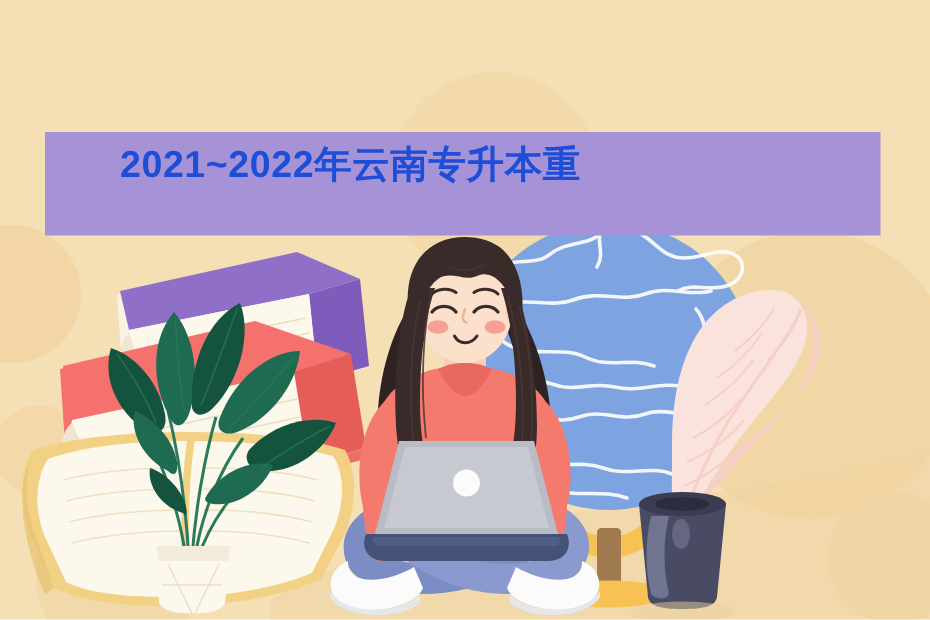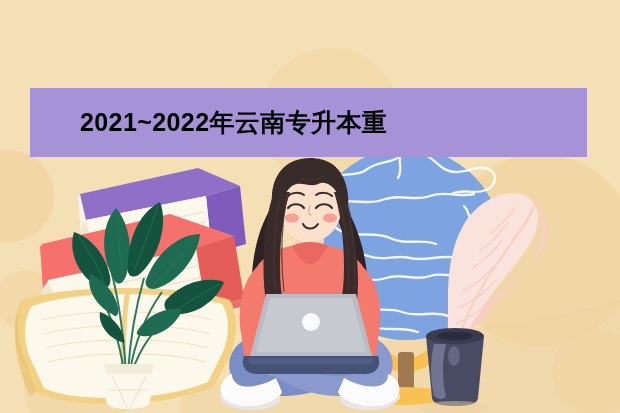--- a/index.html
+++ b/index.html
@@ -31,26 +31,26 @@
     left: 30px;
     top: 88px;
     width: 557px;
     height: 69px;
     background: #a692d6;
     z-index: 40;
   }
   #banner-title {
     position: absolute;
     left: 80px;
-    top: 88px;
+    top: 76px;
     width: 500px;
     height: 69px;
     line-height: 69px;
     z-index: 41;
-    color: #000000;
+    color: #1d4ed8;
     font-size: 25px;
     font-weight: bold;
     letter-spacing: 0.4px;
     white-space: nowrap;
     overflow: hidden;
     font-family: "Liberation Sans", "DejaVu Sans", sans-serif;
   }
 </style>
 </head>
 <body>

